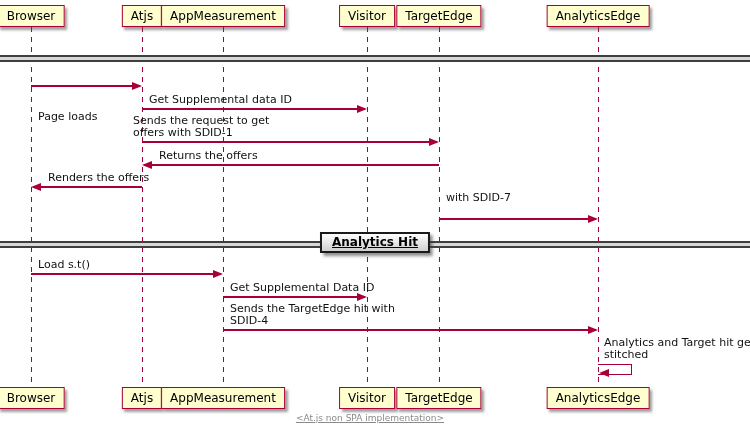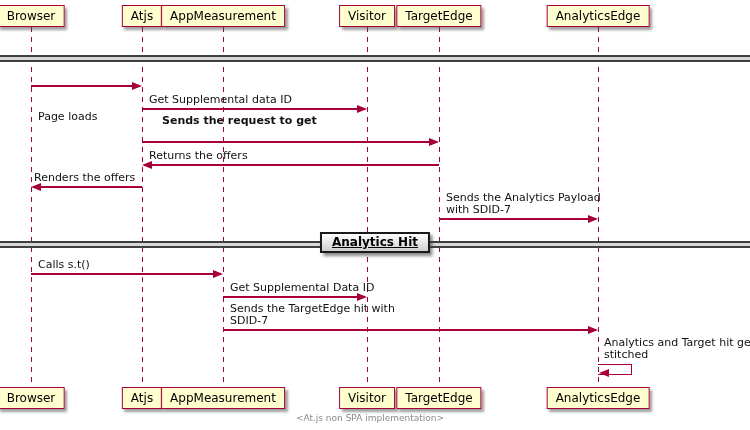--- a/index.html
+++ b/index.html
@@ -90,20 +90,21 @@
     z-index: 4;
   }
   .footer-note {
     position: absolute;
     left: 0;
     width: 740px;
     text-align: center;
     font-size: 9px;
     color: #8A8A8A;
     z-index: 2;
+    text-decoration: underline;
   }
 </style>
 </head>
 <body>
 
 <div id="stage" style="width: 750px; height: 430px; background: rgb(255, 255, 255);">
   <div class="footer-note" style="top: 413px;">&lt;At.js non SPA implementation&gt;</div>
 <div class="lifeline" style="left: 30.5px; top: 27px; height: 360px; background: repeating-linear-gradient(rgb(168, 0, 54) 0px, rgb(168, 0, 54) 5px, transparent 5px, transparent 10px); width: 1.5px;"></div>
     <div class="participant-box" style="left: 31px; top: 5px;">Browser</div>
     <div class="participant-box" style="left: 31px; top: 387px;">Browser</div>
@@ -128,54 +129,54 @@
     <div class="msg-label" style="left: 38px; top: 71px; margin-top: 40px;">
       <div>Page loads</div>
     </div>
     <div class="msg-line" style="left: 31px; top: 85px; width: 109px;"></div>
     <div class="arrow-head right" style="left: 132px; top: 81.5px;"></div>
     <div class="msg-label" style="left: 149px; top: 94px;">
       <div>Get Supplemental data ID</div>
     </div>
     <div class="msg-line" style="left: 142px; top: 108px; width: 223px;"></div>
     <div class="arrow-head right" style="left: 357px; top: 104.5px;"></div>
-    <div class="msg-label" style="left: 162px; top: 115px; font-weight: bold;">
+    <div class="msg-label" style="left: 133px; top: 115px;">
       <div>Sends the request to get</div>
+      <div>offers with SDID-1</div>
     </div>
     <div class="msg-line" style="left: 142px; top: 141px; width: 295px;"></div>
     <div class="arrow-head right" style="left: 429px; top: 137.5px;"></div>
-    <div class="msg-label" style="left: 149px; top: 150px; text-align: right;">
+    <div class="msg-label" style="left: 159px; top: 150px; text-align: right;">
       <div>Returns the offers</div>
     </div>
     <div class="msg-line" style="left: 144px; top: 164px; width: 295px;"></div>
     <div class="arrow-head left" style="left: 142px; top: 160.5px;"></div>
-    <div class="msg-label" style="left: 34px; top: 172px; text-align: center;">
+    <div class="msg-label" style="left: 48px; top: 172px; text-align: center;">
       <div>Renders the offers</div>
     </div>
     <div class="msg-line" style="left: 33px; top: 186px; width: 109px;"></div>
     <div class="arrow-head left" style="left: 31px; top: 182.5px;"></div>
     <div class="msg-label" style="left: 446px; top: 192px;">
-      <div>Sends the Analytics Payload</div>
       <div>with SDID-7</div>
     </div>
     <div class="msg-line" style="left: 439px; top: 218px; width: 157px;"></div>
     <div class="arrow-head right" style="left: 588px; top: 214.5px;"></div>
     <div class="msg-label" style="left: 38px; top: 259px;">
-      <div>Calls s.t()</div>
+      <div>Load s.t()</div>
     </div>
     <div class="msg-line" style="left: 31px; top: 273px; width: 190px;"></div>
     <div class="arrow-head right" style="left: 213px; top: 269.5px;"></div>
     <div class="msg-label" style="left: 230px; top: 282px;">
       <div>Get Supplemental Data ID</div>
     </div>
     <div class="msg-line" style="left: 223px; top: 296px; width: 142px;"></div>
     <div class="arrow-head right" style="left: 357px; top: 292.5px;"></div>
     <div class="msg-label" style="left: 230px; top: 303px;">
       <div>Sends the TargetEdge hit with</div>
-      <div>SDID-7</div>
+      <div>SDID-4</div>
     </div>
     <div class="msg-line" style="left: 223px; top: 329px; width: 373px;"></div>
     <div class="arrow-head right" style="left: 588px; top: 325.5px;"></div>
     <div class="msg-label" style="left: 604px; top: 337px;">
       <div>Analytics and Target hit get</div>
       <div>stitched</div>
     </div>
     <div class="self-loop" style="left: 598px; top: 364px; width: 33px; height: 9px;"></div>
     <div class="arrow-head left" style="left: 599px; top: 369px;"></div>
   </div>

